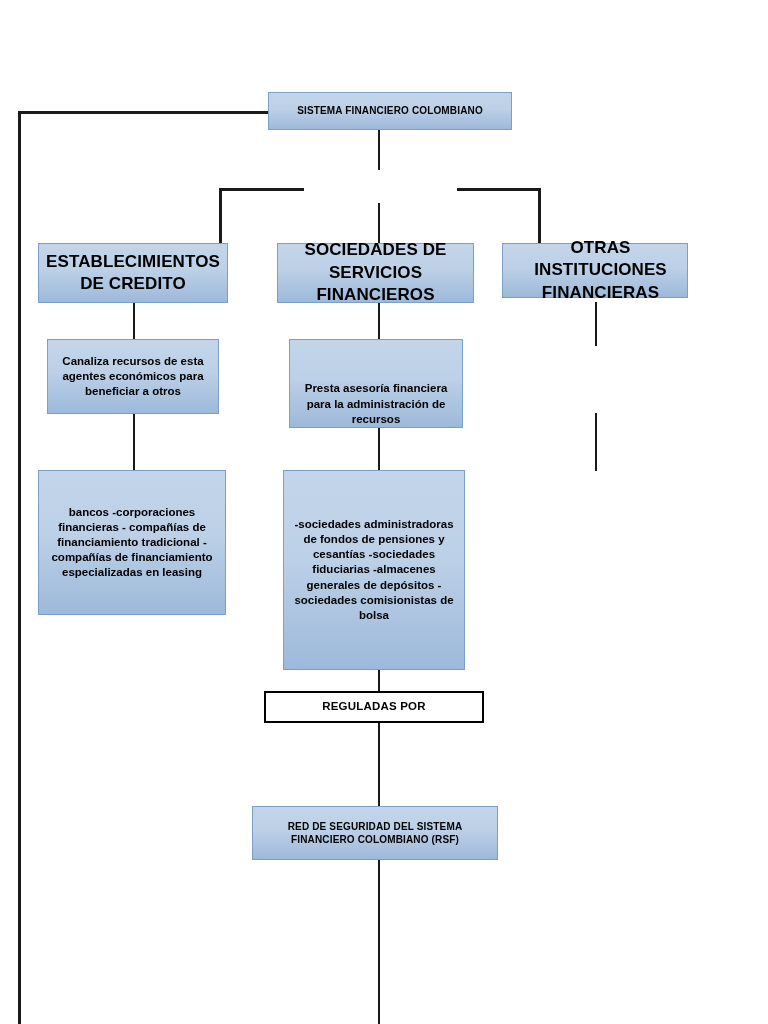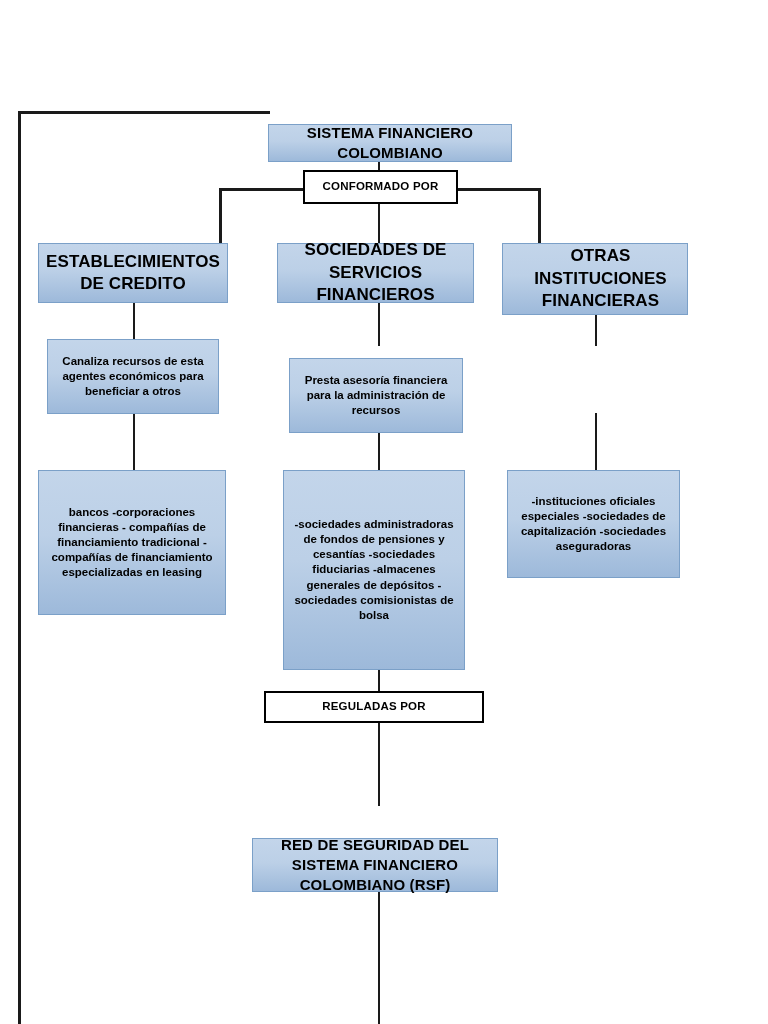--- a/index.html
+++ b/index.html
@@ -42,23 +42,22 @@
   .node-blue {
     background: linear-gradient(to bottom, #c3d5ea 0%, #bcd0e7 45%, #9db9da 100%);
     border: 1px solid #7ba0c8;
   }
   .node-white {
     background: #ffffff;
     border: 2px solid #000000;
   }
   .node-title {
     font-weight: bold;
-    font-size: 15px;
+    font-size: 10px;
     letter-spacing: 0.15px;
-    margin-top: 32px;
   }
   .node-head {
     font-weight: bold;
     font-size: 17px;
     letter-spacing: 0.1px;
   }
   .node-body {
     font-weight: bold;
     font-size: 11.5px;
   }
@@ -107,56 +106,50 @@
   <div class="line-v" style="left:378px; top:723px; height:83px;"></div>
   <div class="line-v" style="left:378px; top:860px; height:164px;"></div>
 
   <div class="line-v" style="left:595px; top:302px; height:44px;"></div>
   <div class="line-v" style="left:595px; top:413px; height:58px;"></div>
 
   <div class="node node-blue node-title" style="left:268px; top:92px; width:244px; height:38px;">
     <span class="txt">SISTEMA FINANCIERO COLOMBIANO</span>
   </div>
 
-  <div class="node node-white node-label" style="left:303px; top:170px; width:155px; height:34px;">
-    <span class="txt">CONFORMADO POR</span>
-  </div>
 
   <div class="node node-blue node-head" style="left:38px; top:243px; width:190px; height:60px;">
     <span class="txt">ESTABLECIMIENTOS DE CREDITO</span>
   </div>
 
   <div class="node node-blue node-body" style="left:47px; top:339px; width:172px; height:75px;">
     <span class="txt">Canaliza recursos de esta agentes económicos para beneficiar a otros</span>
   </div>
 
   <div class="node node-blue node-body" style="left:38px; top:470px; width:188px; height:145px;">
     <span class="txt">bancos -corporaciones financieras - compañías de financiamiento tradicional - compañías de financiamiento especializadas en leasing</span>
   </div>
 
   <div class="node node-blue node-head" style="left:277px; top:243px; width:197px; height:60px;">
     <span class="txt">SOCIEDADES DE SERVICIOS FINANCIEROS</span>
   </div>
 
-  <div class="node node-blue node-body" style="left:289px; top:358px; width:174px; height:75px;">
+  <div class="node node-blue node-body" style="left:289px; top:339px; width:174px; height:89px;align-items:flex-end;">
     <span class="txt">Presta asesoría financiera para la administración de recursos</span>
   </div>
 
   <div class="node node-blue node-body" style="left:283px; top:470px; width:182px; height:200px;">
     <span class="txt">-sociedades administradoras de fondos de pensiones y cesantías -sociedades fiduciarias -almacenes generales de depósitos - sociedades comisionistas de bolsa</span>
   </div>
 
-  <div class="node node-blue node-head" style="left:502px; top:243px; width:186px; height:72px;padding-left:11px;">
+  <div class="node node-blue node-head" style="left:502px; top:243px; width:186px; height:55px;padding-left:11px;">
     <span class="txt">OTRAS INSTITUCIONES FINANCIERAS</span>
   </div>
 
 
-  <div class="node node-blue node-body" style="left:507px; top:470px; width:173px; height:108px;">
-    <span class="txt">-instituciones oficiales especiales -sociedades de capitalización -sociedades aseguradoras</span>
-  </div>
 
   <div class="node node-white node-label" style="left:264px; top:691px; width:220px; height:32px;">
     <span class="txt">REGULADAS POR</span>
   </div>
 
   <div class="node node-blue node-title" style="left:252px; top:806px; width:246px; height:54px;">
     <span class="txt">RED DE SEGURIDAD DEL SISTEMA FINANCIERO COLOMBIANO (RSF)</span>
   </div>
 
 </div>

